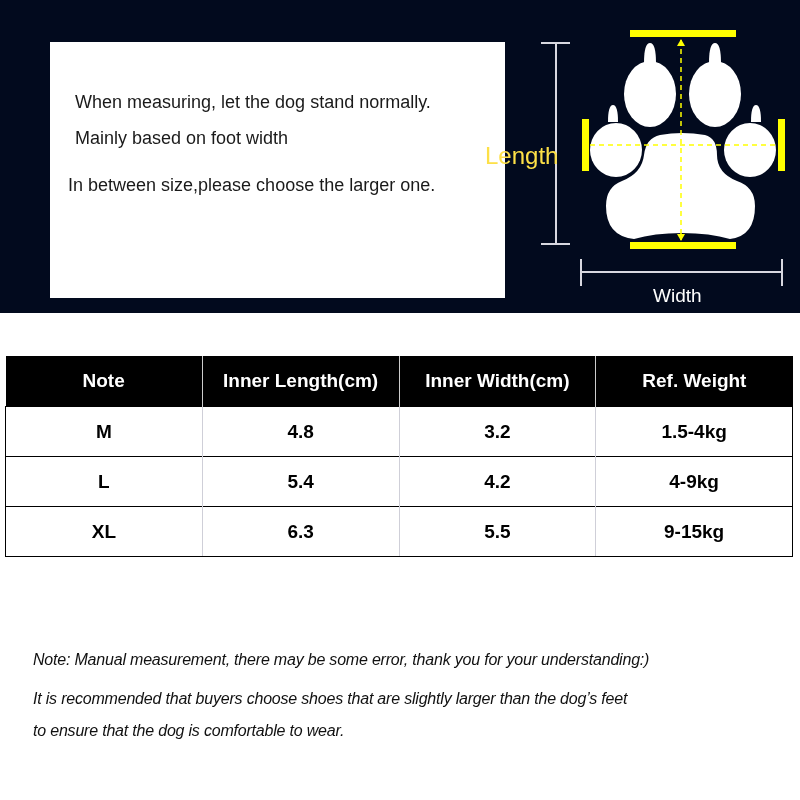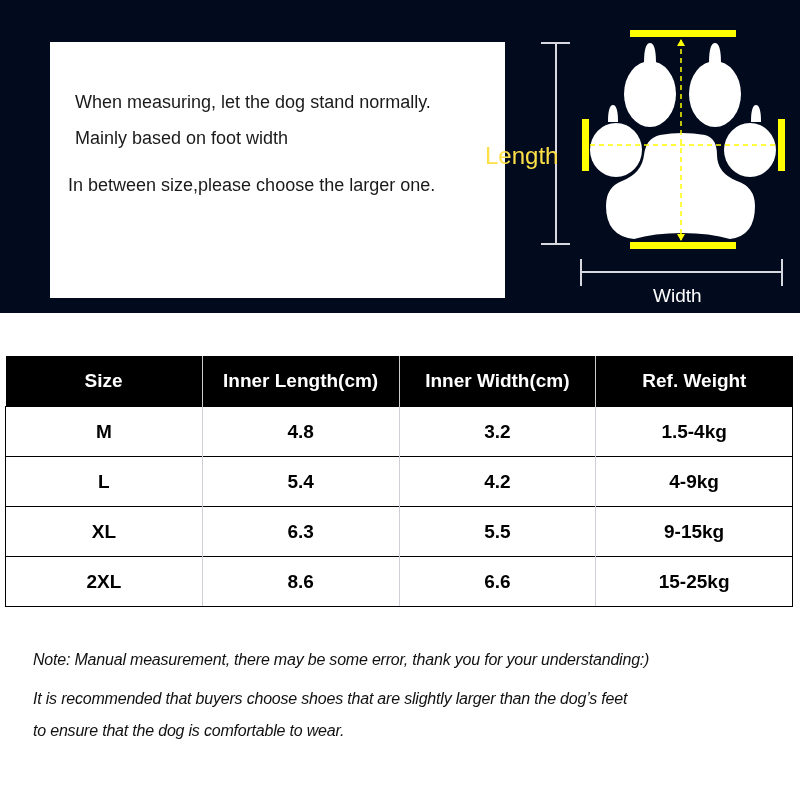--- a/index.html
+++ b/index.html
@@ -70,21 +70,21 @@
     </g>
   </svg>
 
   <div class="label-length">Length</div>
   <div class="label-width">Width</div>
 </div>
 
 <table class="size-table">
   <thead>
     <tr>
-      <th>Size</th>
+      <th>Note</th>
       <th>Inner Length(cm)</th>
       <th>Inner Width(cm)</th>
       <th>Ref. Weight</th>
     </tr>
   </thead>
   <tbody>
     <tr>
       <td>M</td>
       <td>4.8</td>
       <td>3.2</td>
@@ -95,24 +95,18 @@
       <td>5.4</td>
       <td>4.2</td>
       <td>4-9kg</td>
     </tr>
     <tr>
       <td>XL</td>
       <td>6.3</td>
       <td>5.5</td>
       <td>9-15kg</td>
     </tr>
-    <tr>
-      <td>2XL</td>
-      <td>8.6</td>
-      <td>6.6</td>
-      <td>15-25kg</td>
-    </tr>
   </tbody>
 </table>
 
 <div class="note" style="top:651px;">Note: Manual measurement, there may be some error, thank you for your understanding:)</div>
 <div class="note" style="top:690px;">It is recommended that buyers choose shoes that are slightly larger than the dog’s feet</div>
 <div class="note" style="top:722px;">to ensure that the dog is comfortable to wear.</div>
 
 </body></html>

